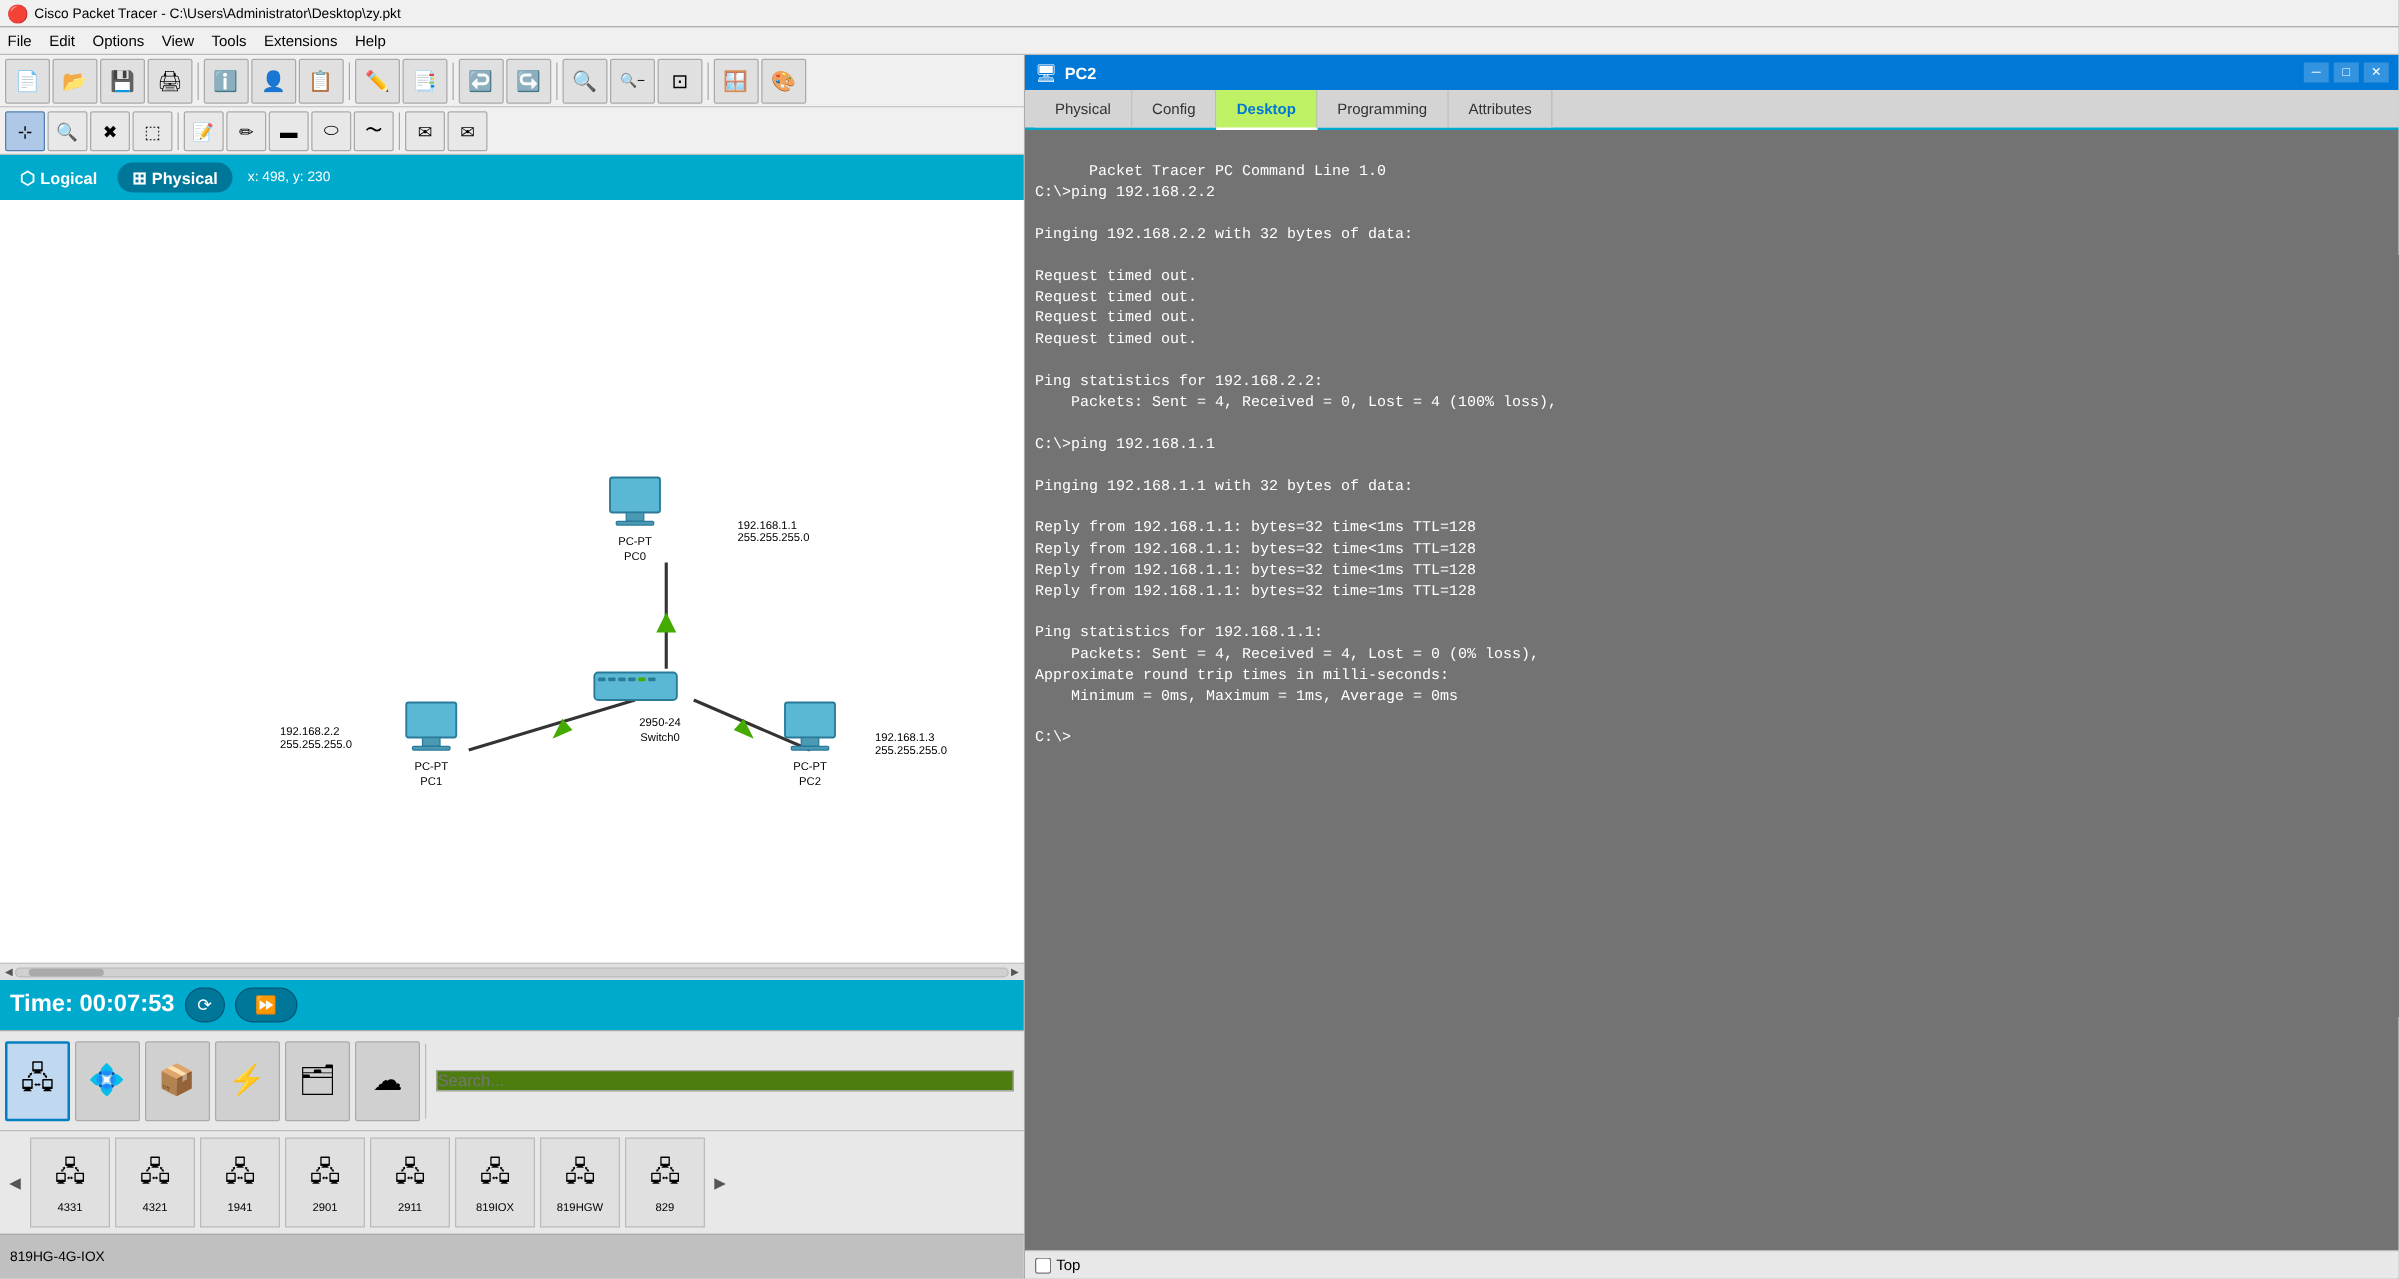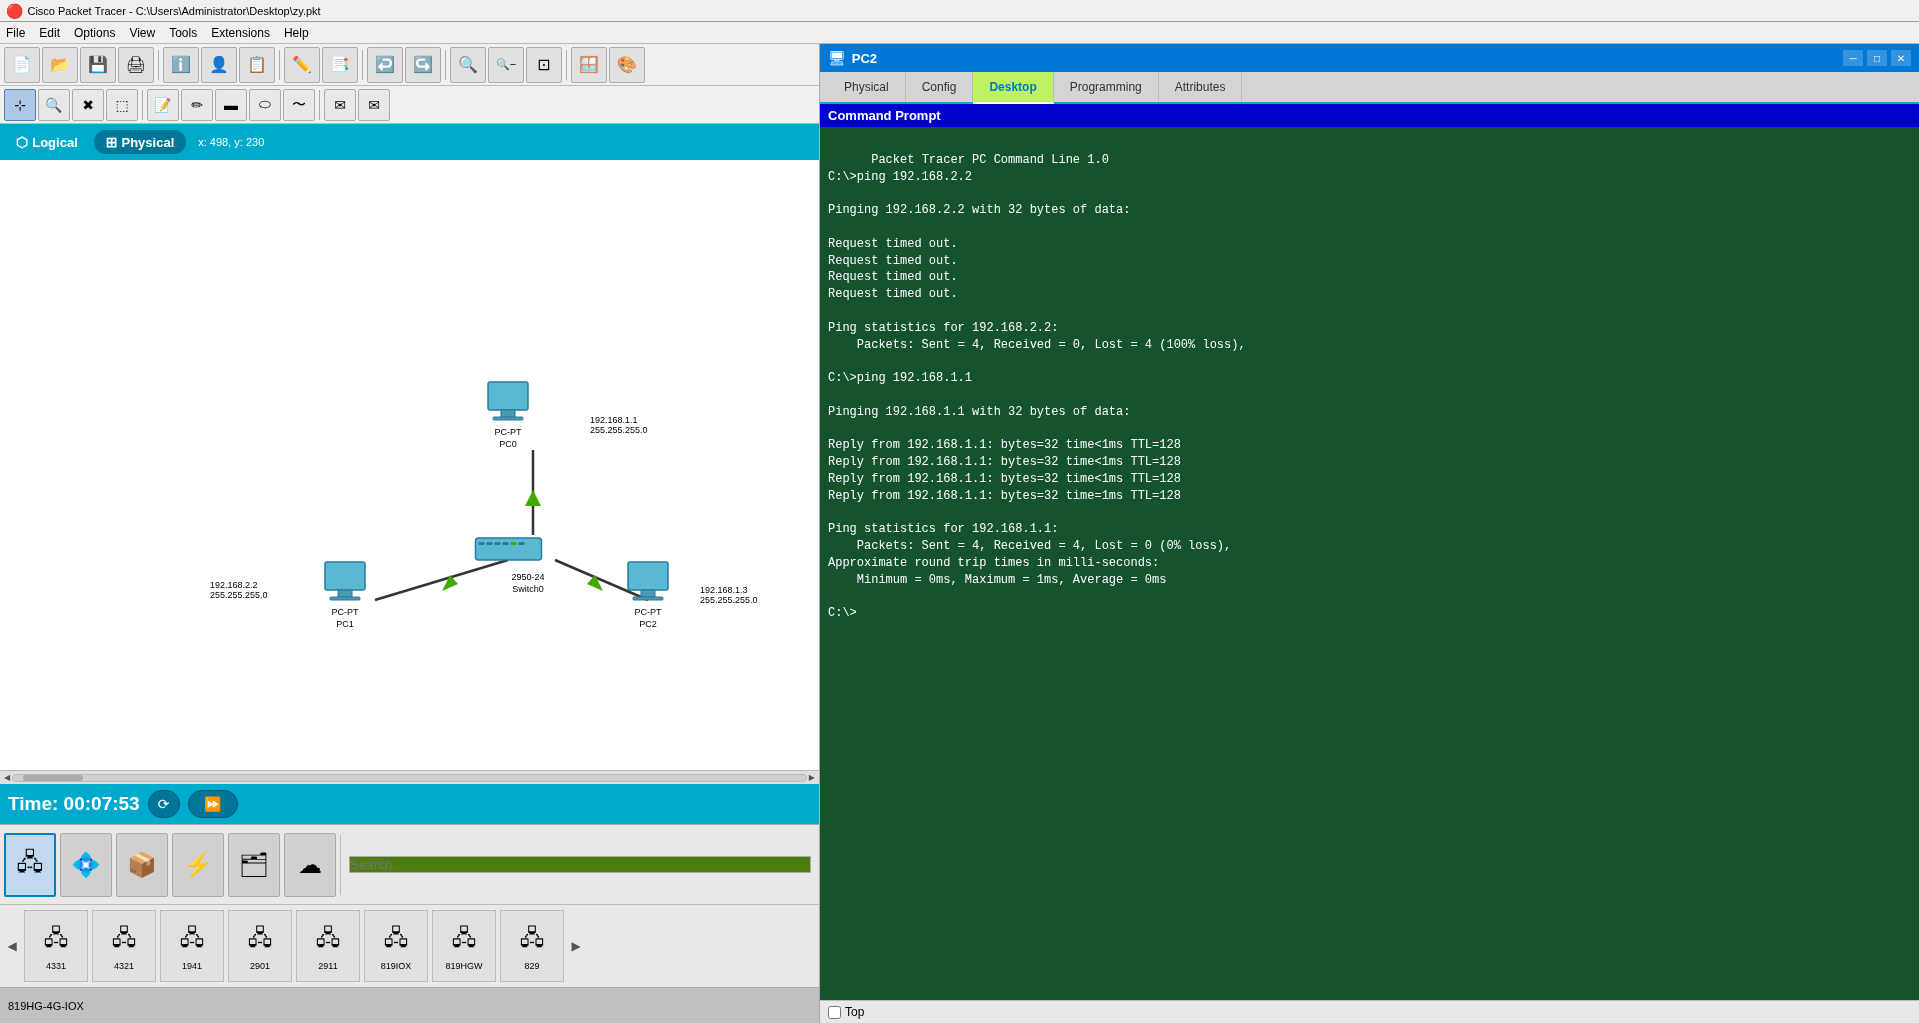--- a/index.html
+++ b/index.html
@@ -280,21 +280,21 @@
     .cmd-title-bar {
       background: #0000cc;
       color: white;
       padding: 4px 8px;
       font-size: 13px;
       font-weight: bold;
       flex-shrink: 0;
     }
     .cmd-body {
       flex: 1;
-      background: #14532d;
+      background: #737373;
       color: white;
       font-family: 'Courier New', Courier, monospace;
       font-size: 12px;
       padding: 8px;
       overflow-y: auto;
       white-space: pre-wrap;
       line-height: 1.4;
     }
 
     
@@ -482,21 +482,21 @@
         <div class="pc-icon">
           <svg width="50" height="45" viewBox="0 0 50 45">
             <rect x="5" y="2" width="40" height="28" rx="2" fill="#5bb8d4" stroke="#2a7a9a" stroke-width="1.5"></rect>
             <rect x="18" y="30" width="14" height="7" fill="#4a9ab4" stroke="#2a7a9a" stroke-width="1"></rect>
             <rect x="10" y="37" width="30" height="3" rx="1" fill="#4a9ab4" stroke="#2a7a9a" stroke-width="1"></rect>
           </svg>
         </div>
         <div style="font-size:9px; text-align:center; line-height:1.3;">PC-PT<br>PC1</div>
       </div>
 
-      <div class="ip-label" style="left:210px; top:420px;">
+      <div class="ip-label" style="left:224px; top:420px;">
         <span>192.168.2.2</span><br>
         <span>255.255.255.0</span>
       </div>
 
       <div class="node" style="left:648px; top:400px; transform:translate(-50%,0);">
         <div class="pc-icon">
           <svg width="50" height="45" viewBox="0 0 50 45">
             <rect x="5" y="2" width="40" height="28" rx="2" fill="#5bb8d4" stroke="#2a7a9a" stroke-width="1.5"></rect>
             <rect x="18" y="30" width="14" height="7" fill="#4a9ab4" stroke="#2a7a9a" stroke-width="1"></rect>
             <rect x="10" y="37" width="30" height="3" rx="1" fill="#4a9ab4" stroke="#2a7a9a" stroke-width="1"></rect>
@@ -607,23 +607,20 @@
     </div>
 
     <div class="pc-tabs">
       <div class="pc-tab">Physical</div>
       <div class="pc-tab">Config</div>
       <div class="pc-tab active">Desktop</div>
       <div class="pc-tab">Programming</div>
       <div class="pc-tab">Attributes</div>
     </div>
 
-    <div class="cmd-title-bar">
-      <span>Command Prompt</span>
-    </div>
 
     <div class="cmd-body">
       <span>Packet Tracer PC Command Line 1.0
 C:\&gt;ping 192.168.2.2
 
 Pinging 192.168.2.2 with 32 bytes of data:
 
 Request timed out.
 Request timed out.
 Request timed out.

